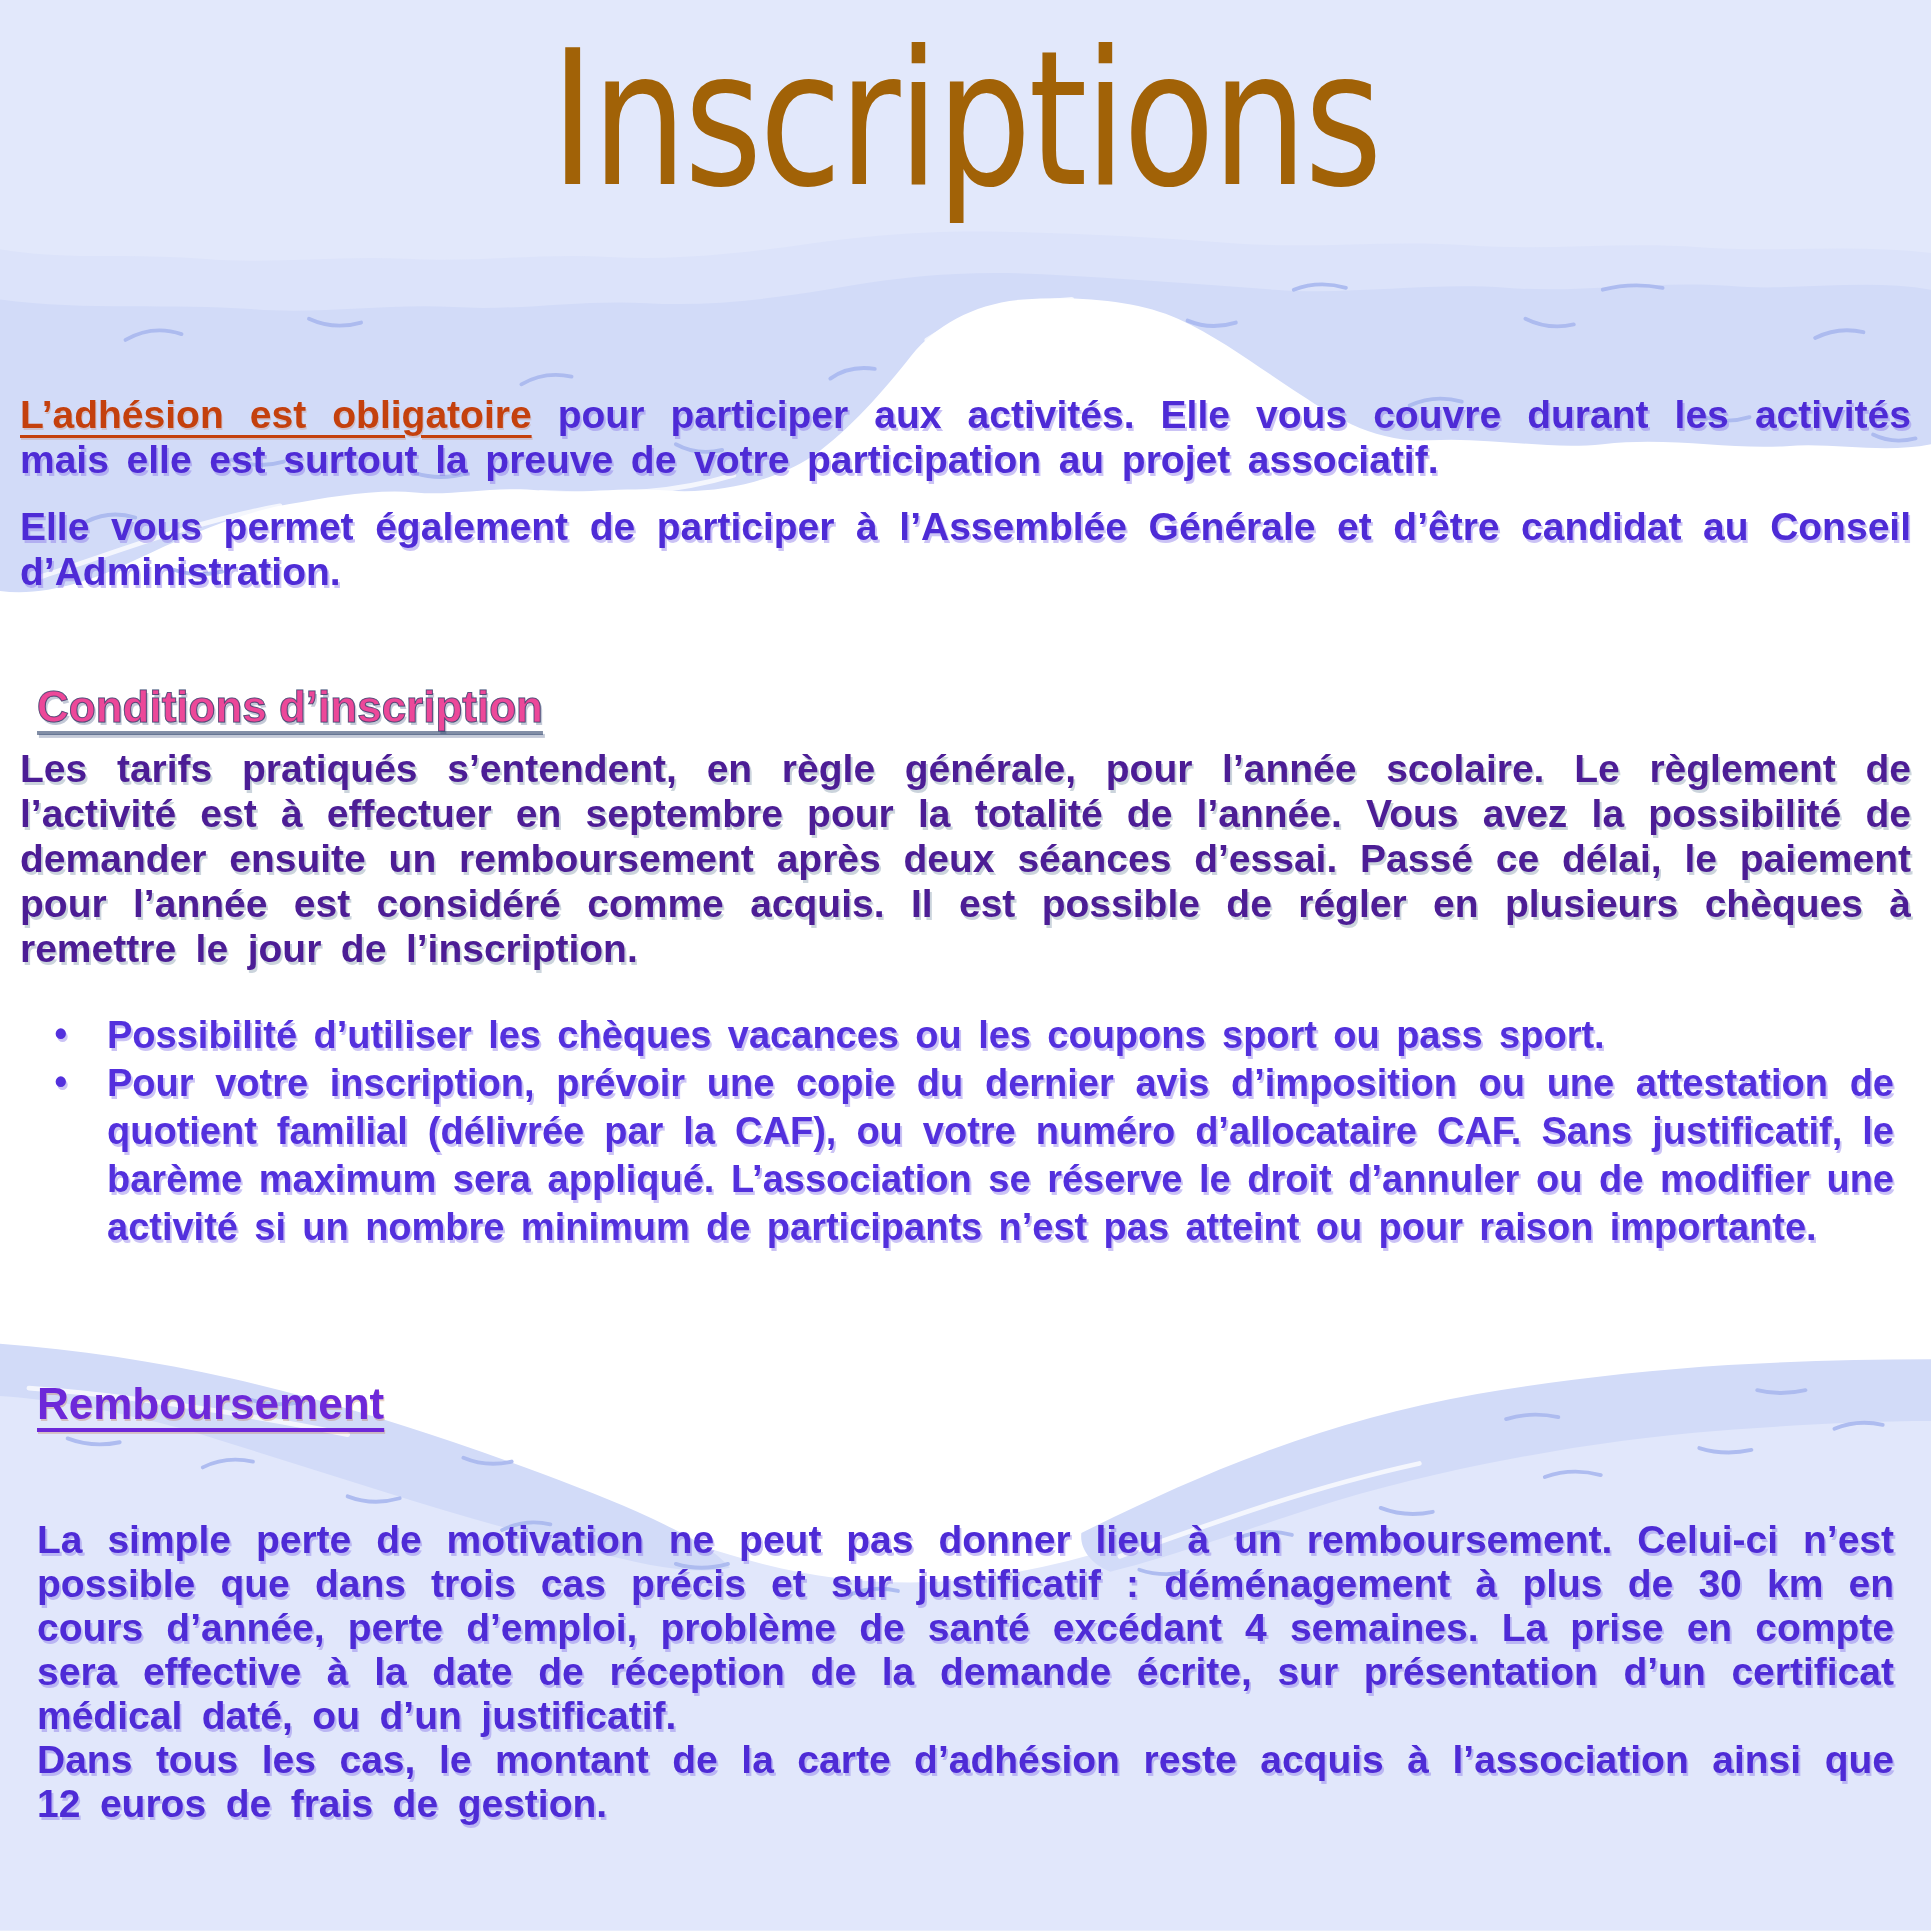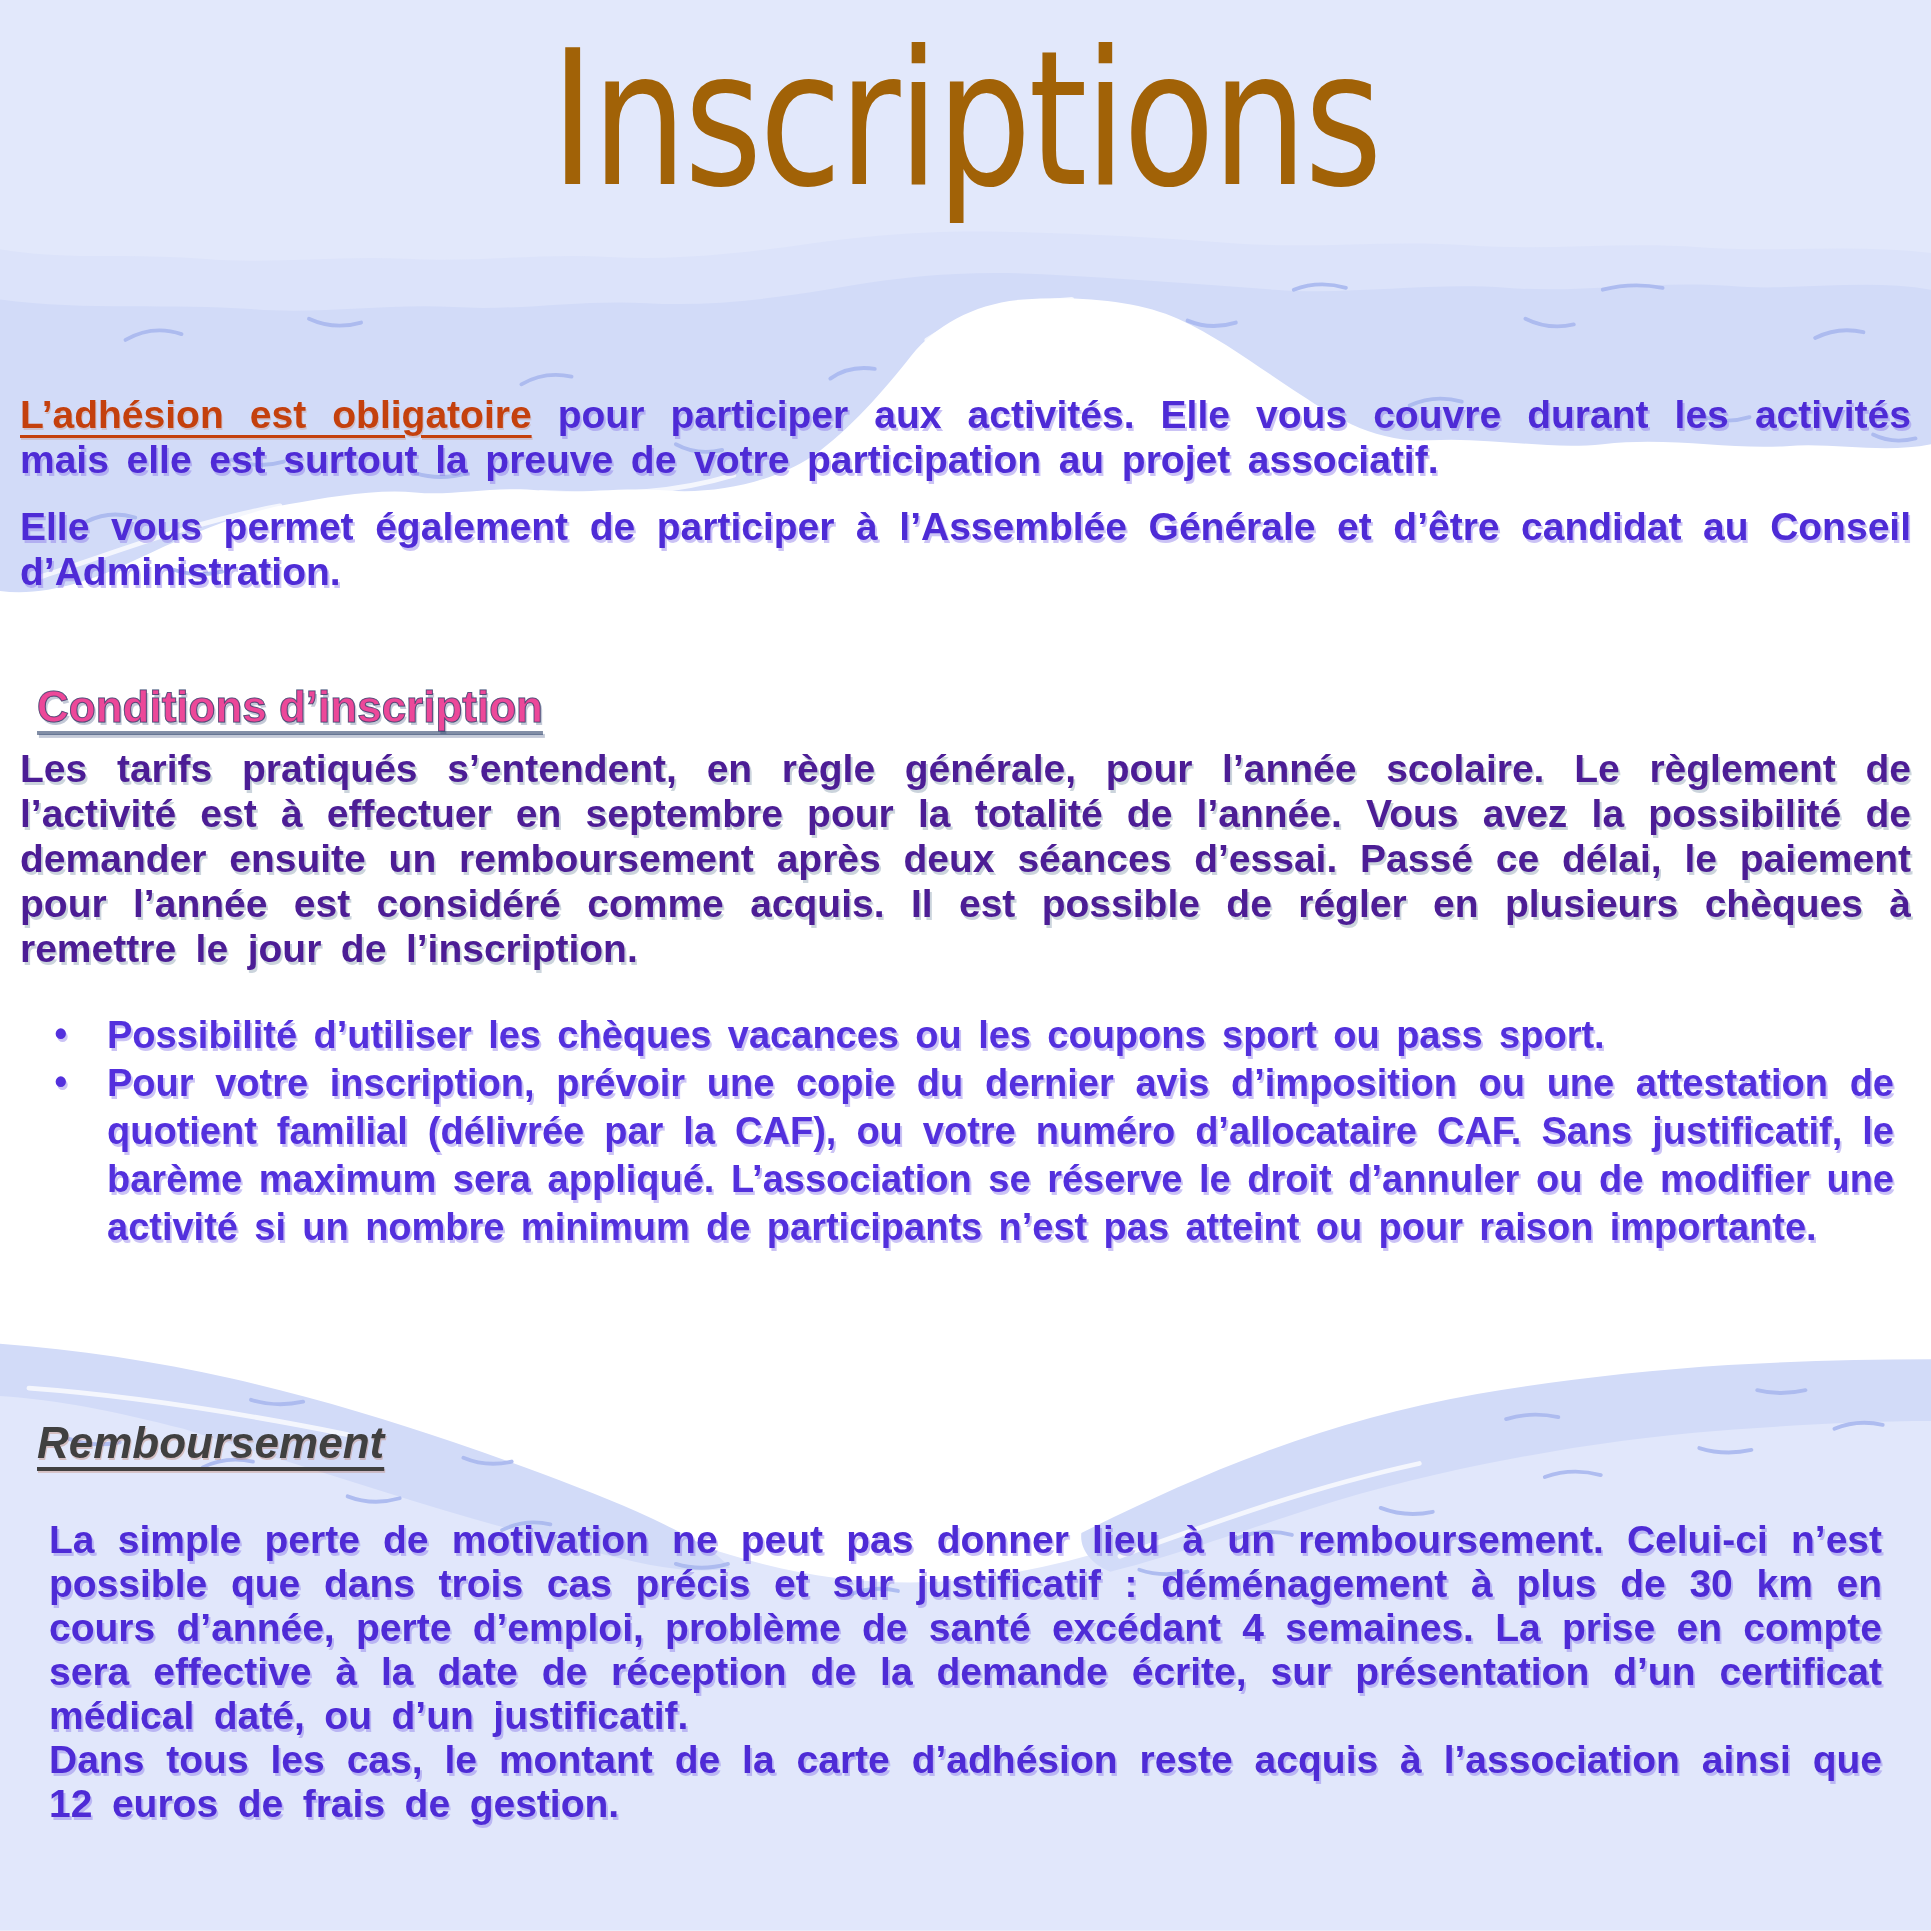--- a/index.html
+++ b/index.html
@@ -34,31 +34,31 @@
 
   .h-section{
     position:absolute;left:37px;margin:0;font-size:44px;line-height:53px;
     text-decoration:underline;text-decoration-thickness:3.9px;text-underline-offset:8.7px;
   }
   .h-conditions{
     top:637px;color:#ec4899;-webkit-text-stroke:1px rgba(28,50,92,.55);
     text-shadow:1.9px 2.9px 0 rgba(40,60,110,.28);
     margin-top:43px;
   }
-  .h-remb{top:1416px;color:#404040;text-shadow:1px 1.9px 0 rgba(180,90,50,.28);font-style:italic;}
+  .h-remb{top:1377px;color:#6d28d9;text-shadow:1px 1.9px 0 rgba(180,90,50,.28);}
 
   .bullets{
     position:absolute;top:1011px;left:37px;right:37px;margin:0;padding:0;list-style:none;
     font-size:38px;line-height:48px;word-spacing:5.8px;text-align:justify;
     color:#5330dd;text-shadow:1.9px 2.9px 0 rgba(140,122,232,.45);
   }
   .bullets li{position:relative;padding-left:70px;}
   .bullets li::before{content:"\2022";position:absolute;left:17.4px;top:-1px;font-size:36px;}
 
-  .remb-body{position:absolute;top:1518px;left:0;width:100%;padding:0 49px;box-sizing:border-box;}
+  .remb-body{position:absolute;top:1518px;left:0;width:100%;padding:0 37px;box-sizing:border-box;}
   .remb-body p{
     margin:0;text-align:justify;font-size:39px;line-height:44px;word-spacing:8.7px;
     color:#4e2bd6;text-shadow:1.9px 2.9px 0 rgba(140,122,232,.45);
   }
 </style>
 </head>
 <body>
 
 <div class="page">
 

